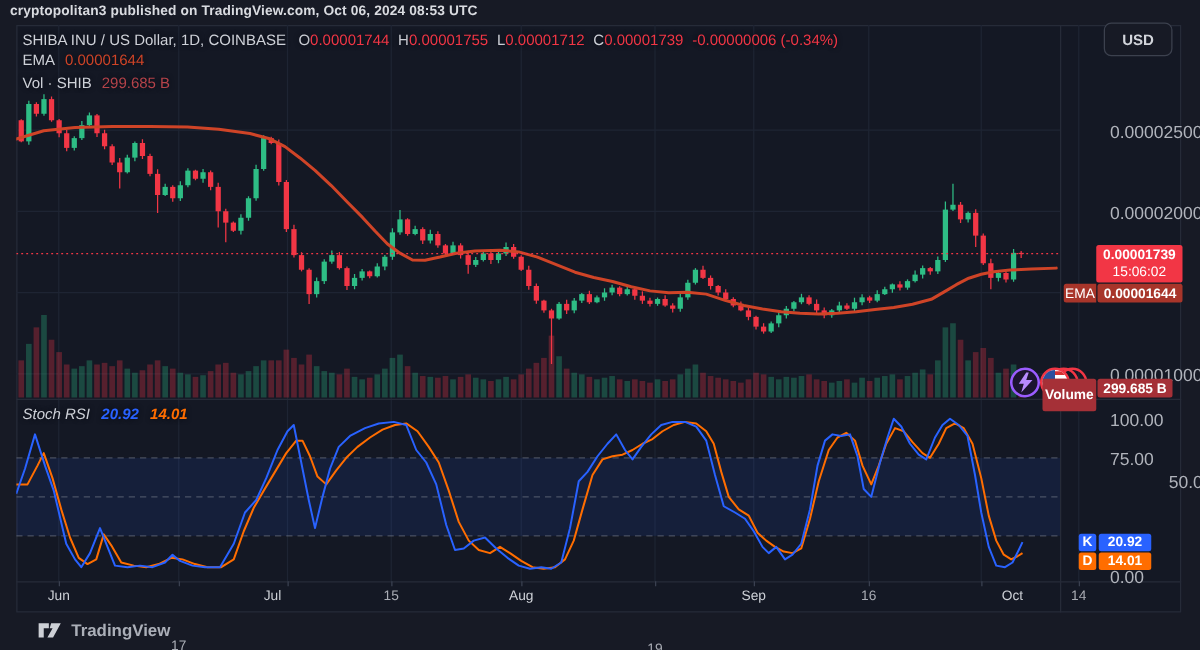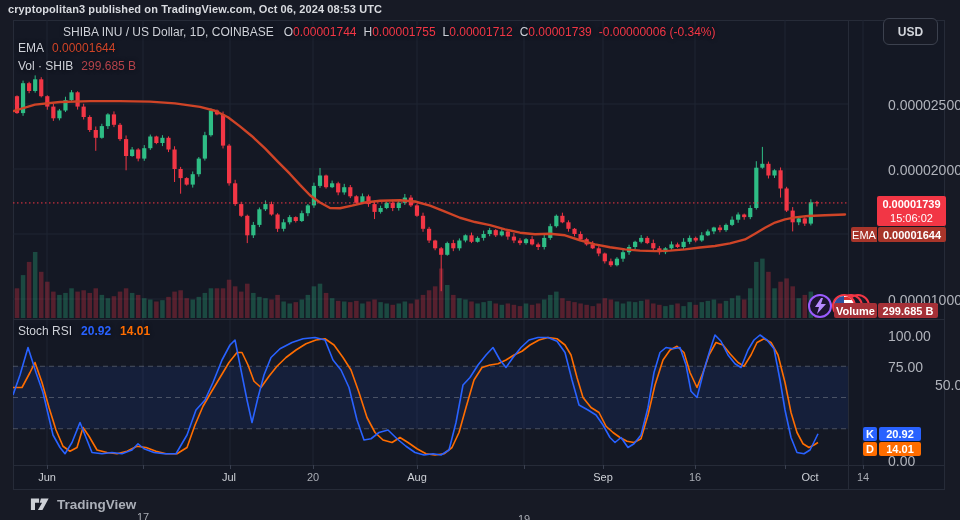--- a/index.html
+++ b/index.html
@@ -10,47 +10,47 @@
     -webkit-font-smoothing:antialiased;
   }
   .attribution { position:absolute; left:8px; top:3px; font-size:11px; font-weight:bold; color:#d9dbe0; letter-spacing:.1px; }
   .chart-frame { position:absolute; left:13px; top:20px; width:932px; height:470px; background:#141824; border:1px solid #262b38; }
   #chart-svg { position:absolute; left:13px; top:20px; }
   .sep-v-axis  { position:absolute; left:848px; top:20px; width:1px; height:470px; background:#262b38; }
   .sep-h-time  { position:absolute; left:13px; top:465px; width:932px; height:1px; background:#262b38; }
   .sep-h-panel { position:absolute; left:13px; top:319px; width:932px; height:1px; background:#262b38; }
 
   .legend { position:absolute; left:18px; top:23px; font-size:12px; color:#ced1d8; line-height:18px; white-space:nowrap; text-shadow:0 0 4px rgba(10,12,20,.9); }
-  .legend .sym { margin-right:10px;margin-left:45px; }
+  .legend .sym { margin-right:10px; }
   .legend .lbl { color:#ced1d8; margin-left:7px; }
   .legend .red { color:#f23645; }
   .legend-row2, .legend-row3 { position:absolute; left:18px; font-size:12px; color:#ced1d8; white-space:nowrap; text-shadow:0 0 4px rgba(10,12,20,.9); }
   .legend-row2 { top:41px; } .legend-row3 { top:59px; }
   .legend-row2 .val { color:#cf4427; margin-left:8px; }
   .legend-row3 .val { color:#b5434a; margin-left:8px; }
 
-  .stoch-legend { position:absolute; left:18px; top:324px; font-size:12px; color:#ced1d8; white-space:nowrap; text-shadow:0 0 4px rgba(10,12,20,.9); }
+  .stoch-legend { position:absolute; left:18px; top:324px; font-size:12px; color:#ced1d8; white-space:nowrap; text-shadow:0 0 4px rgba(10,12,20,.9);font-style:italic; }
   .stoch-legend .kv { color:#2962ff; margin-left:9px; font-weight:bold; }
   .stoch-legend .dv { color:#ff6d00; margin-left:9px; font-weight:bold; }
 
   .usd-btn { position:absolute; left:883px; top:18px; width:55px; height:27px; border:1px solid #3c414e; border-radius:6px;
     color:#d2d5db; font-size:12px; font-weight:bold; display:flex; align-items:center; justify-content:center; background:#171a25; cursor:pointer; }
 
   .axis-label { position:absolute; left:888px; font-size:14px; color:#b0b3bb; white-space:nowrap; }
   .time-label { position:absolute; top:471px; width:44px; text-align:center; font-size:11px; color:#a9acb4; }
   .time-label.month { color:#cdd0d6; font-weight:normal; }
   .time-tick { position:absolute; top:465px; width:1px; height:4px; background:#3a4050; }
 
   .badge { position:absolute; color:#fff; font-size:11px; display:flex; align-items:center; white-space:nowrap; }
   .price-badge { left:877px; top:196px; width:69px; height:30px; background:#f23645; border-radius:2px;
     flex-direction:column; justify-content:center; line-height:14px; text-align:center; font-weight:bold; }
   .price-badge .cd { font-weight:normal; }
   .ema-tag { left:851px; top:227px; width:26px; height:15px; background:#a8352a; justify-content:center; border-radius:2px 0 0 2px; }
   .ema-val { left:878px; top:227px; width:68px; height:15px; background:#a8352a; justify-content:center; border-radius:2px; font-weight:bold; }
-  .vol-tag { left:834px; top:303px; width:43px; height:15px; background:#a53037; justify-content:center; border-radius:2px; font-weight:bold; }
+  .vol-tag { left:834px; top:303px; width:43px; height:26px; background:#a53037; justify-content:center; border-radius:2px; font-weight:bold; }
   .vol-val { left:878px; top:303px; width:60px; height:15px; background:#a53037; justify-content:center; border-radius:2px; font-weight:bold; }
   .k-tag { left:863px; top:427px; width:14px; height:14px; background:#2962ff; justify-content:center; border-radius:2px; font-weight:bold; }
   .k-val { left:879px; top:427px; width:42px; height:14px; background:#2962ff; justify-content:center; border-radius:2px; font-weight:bold; }
   .d-tag { left:863px; top:442px; width:14px; height:14px; background:#ff6d00; justify-content:center; border-radius:2px; font-weight:bold; }
   .d-val { left:879px; top:442px; width:42px; height:14px; background:#ff6d00; justify-content:center; border-radius:2px; font-weight:bold; }
 
   .marker-icons { position:absolute; left:806px; top:292px; }
   .footer { position:absolute; left:30px; top:494px; display:flex; align-items:center; }
   .footer .brand { margin-left:7px; font-size:13.5px; font-weight:bold; color:#abafb8; }
 </style>
@@ -511,23 +511,23 @@
     <div class="axis-label" style="top: 359.25px;">75.00</div>
     <div class="axis-label" style="top: 377px; padding-left: 47px;">50.00</div>
     <div class="axis-label" style="top: 453px;">0.00</div>
   </div>
 <div id="time-axis">
     <div class="time-tick" style="left: 47px;"></div>
     <div class="time-label month" style="left: 25px;">Jun</div>
     <div class="time-tick" style="left: 143px;"></div>
     <div class="time-label" style="left: 121px; margin-top: 40px;">17</div>
     <div class="time-tick" style="left: 230px;"></div>
-    <div class="time-label month" style="left: 207px;">Jul</div>
+    <div class="time-label month" style="left: 196px;">Jul</div>
     <div class="time-tick" style="left: 313px;"></div>
-    <div class="time-label" style="left: 291px;">20</div>
+    <div class="time-label" style="left: 291px;">15</div>
     <div class="time-tick" style="left: 417px;"></div>
     <div class="time-label month" style="left: 395px;">Aug</div>
     <div class="time-tick" style="left: 524px;"></div>
     <div class="time-label" style="left: 502px; margin-top: 42px;">19</div>
     <div class="time-tick" style="left: 603px;"></div>
     <div class="time-label month" style="left: 581px;">Sep</div>
     <div class="time-tick" style="left: 695px;"></div>
     <div class="time-label" style="left: 673px;">16</div>
     <div class="time-tick" style="left: 785px;"></div>
     <div class="time-label month" style="left: 788px; text-align: center;">Oct</div>

